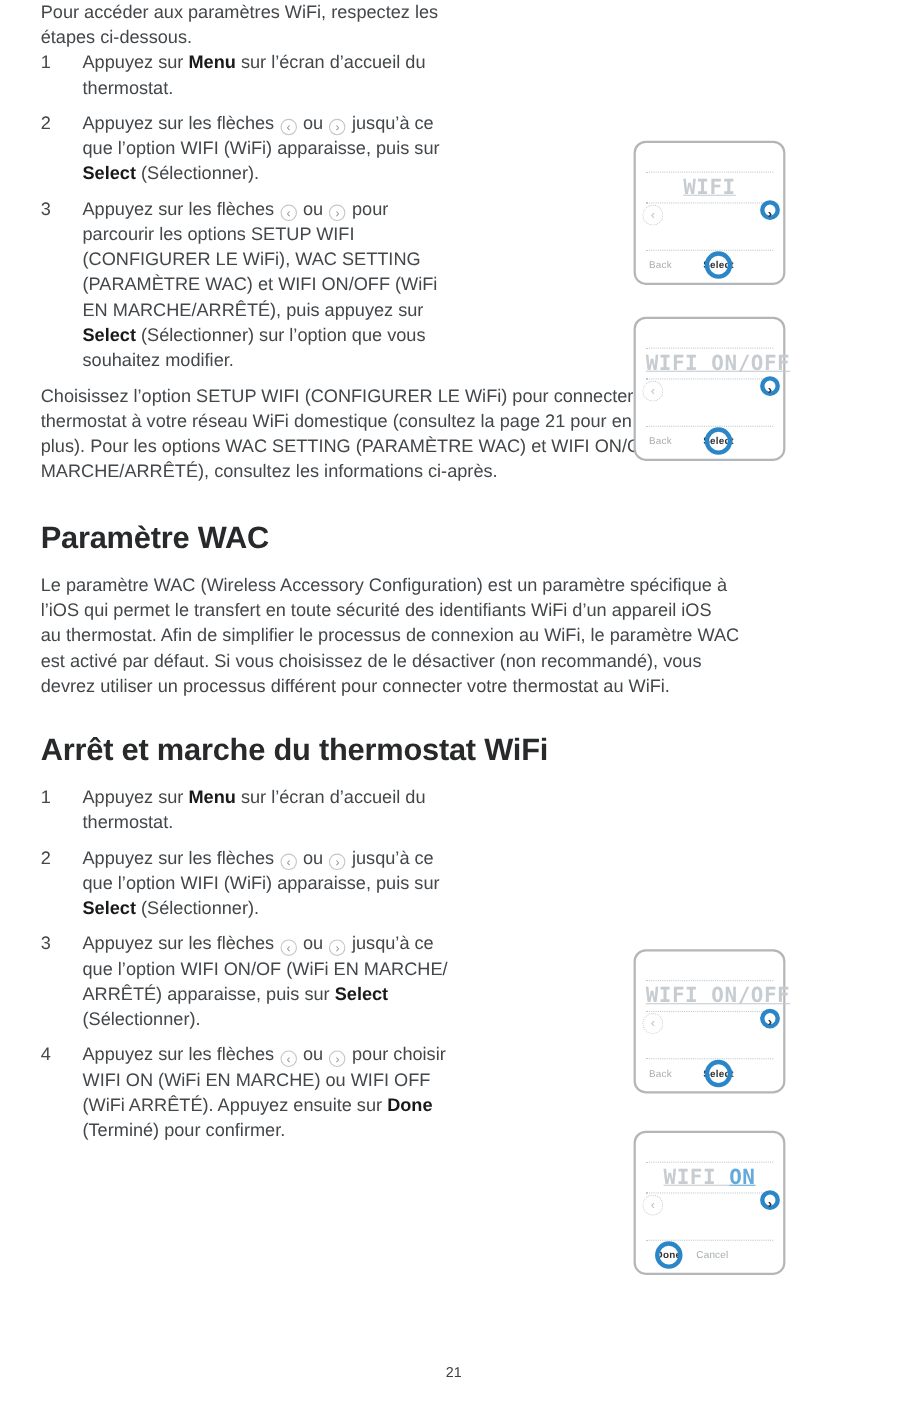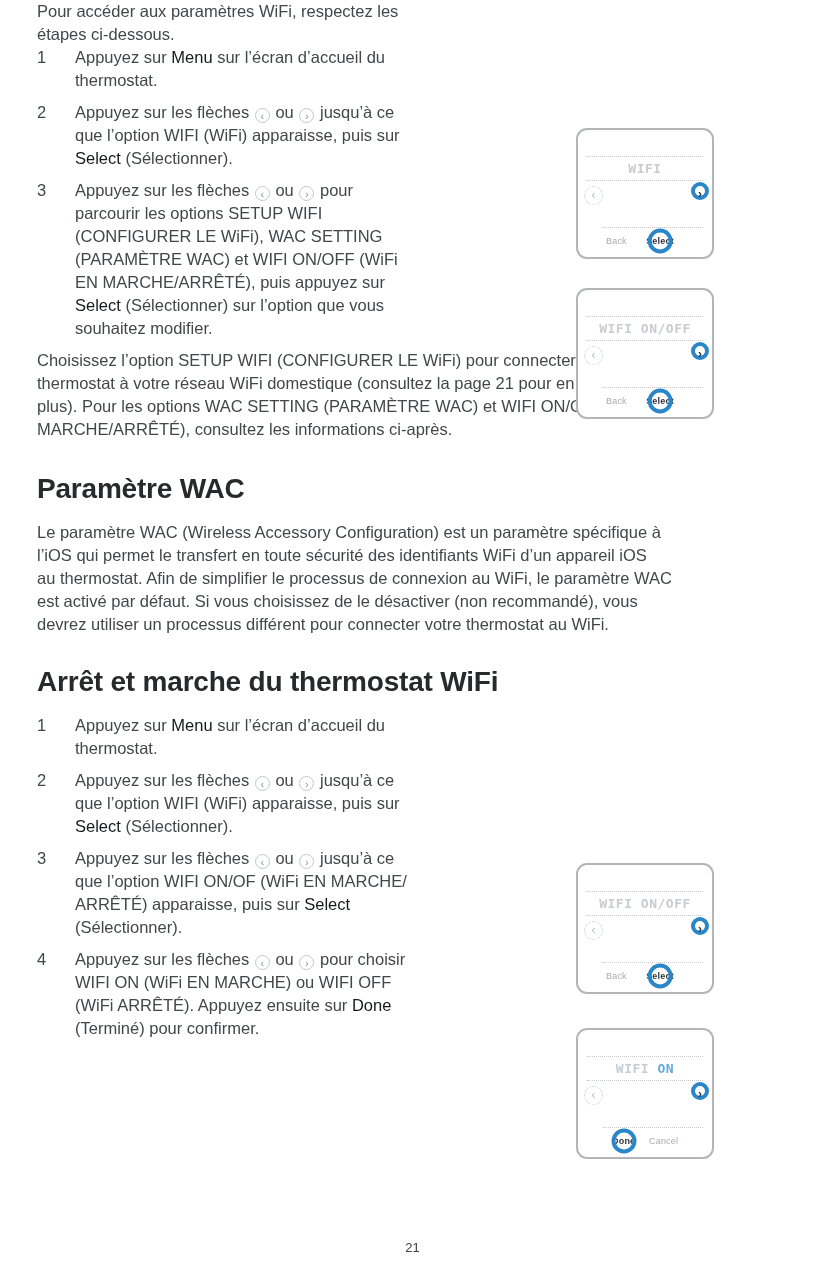--- a/index.html
+++ b/index.html
@@ -31,21 +31,21 @@
   p.after-steps { }
   .steps { width: 530px; }
   .step {
     display: flex;
     font-size: 16.5px;
     line-height: 23px;
     margin: 0 0 9px 0;
   }
   .step .num { flex: 0 0 38px; }
   .step .txt { flex: 1; }
-  strong { color: #17191a; font-weight: 400; }
+  strong { color: #17191a; font-weight: 700; }
   .arrc {
     display: inline-block;
     width: 15px; height: 15px;
     border: 1px solid #c3c7cb;
     border-radius: 50%;
     color: #8e9397;
     font-size: 11px;
     line-height: 14px;
     text-align: center;
     vertical-align: -2px;
@@ -64,24 +64,25 @@
     position: absolute;
     left: 9px; right: 9px; top: 26px;
     border-top: 1px dotted #c5c9cd;
     border-bottom: 1px dotted #c5c9cd;
     text-align: center;
     padding: 2px 0 3px 0;
     white-space: nowrap;
   }
   .seg {
     font-family: "DejaVu Sans Mono", monospace;
-    font-size: 13px;
+    font-size: 19px;
     font-weight: bold;
     letter-spacing: 0.5px;
     color: #c7ccd1;
+    text-decoration: underline;
   }
   .seg.accent { color: #63a9d9; text-align: center; }
   .larr {
     position: absolute;
     left: 6px; top: 56px;
     width: 19px; height: 19px;
     border: 1px dotted #c7cbce;
     border-radius: 50%;
     color: #b8bec4;
     font-size: 12px; line-height: 17px;
@@ -98,21 +99,20 @@
     font-weight: bold;
     font-size: 12px; line-height: 16px;
     text-align: center;
   }
   .foot {
     position: absolute;
     left: 9px; right: 9px; bottom: 8px;
     border-top: 1px dotted #c5c9cd;
     height: 22px;
     font-family: "Liberation Sans", sans-serif;
-    margin-left: 16px;
   }
   .lbl { position: absolute; top: 8px; font-size: 9px; letter-spacing: 0.2px; }
   .lbl.gray { color: #a8acb0; }
   .lbl.dark { color: #313538; font-weight: bold; }
   .lbl.back { left: 3px; }
   .lbl.select { left: 57%; transform: translateX(-50%); }
   .lbl.done { left: 9px; }
   .lbl.cancel { left: 46px; }
   .ring {
     position: absolute;

